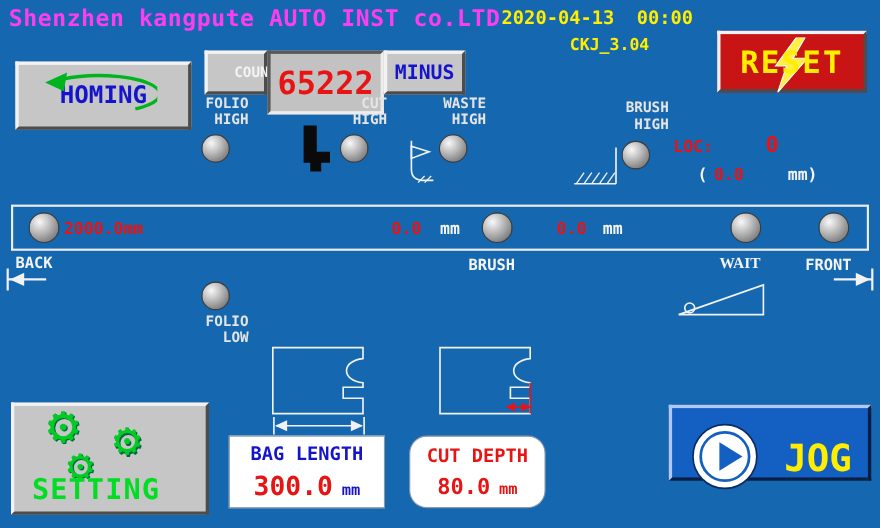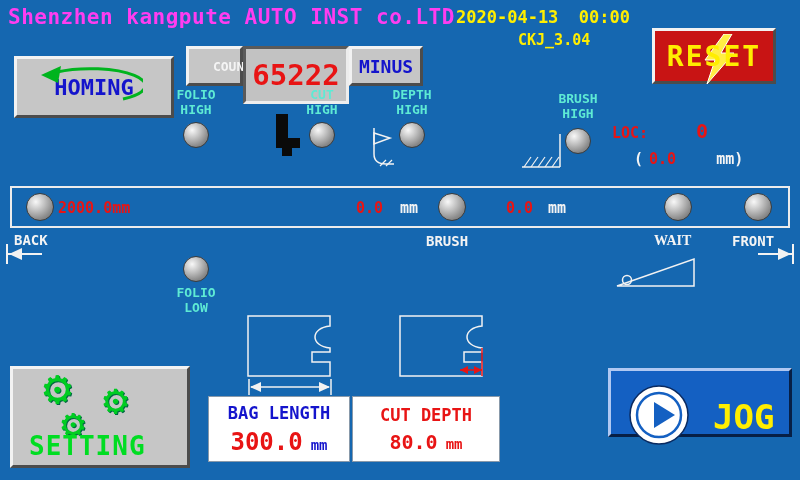--- a/index.html
+++ b/index.html
@@ -25,28 +25,28 @@
     background:#c6c6c6; cursor:pointer;
     border-top:3px solid #f2f2f2; border-left:3px solid #f2f2f2;
     border-right:3px solid #4c4c4c; border-bottom:3px solid #4c4c4c;
   }
   .sunken {
     position:absolute; display:flex; align-items:center; justify-content:center;
     background:#c2c2c2;
     border-top:3px solid #5a5a5a; border-left:3px solid #5a5a5a;
     border-right:3px solid #ededed; border-bottom:3px solid #ededed;
   }
-  .lbl { position:absolute; color:#5eead4; font-size:13px; text-align:center; line-height:1.15; }
+  .lbl { position:absolute; color:#e5e5e5; font-size:13px; text-align:right; line-height:1.15; }
   .posbar { position:absolute; left:10px; top:186px; width:780px; height:42px; border:2px solid #ececec; }
   .panel {
     position:absolute; background:#fff; border:1px solid #8899aa;
     display:flex; flex-direction:column; align-items:center; justify-content:center; gap:5px;
   }
   .title { position:absolute; left:8px; top:5px; font-size:21px; color:#ff3df0; letter-spacing:0.5px; }
-  .reset-btn { left:652px; top:28px; width:124px; height:56px; background:#c81414; }
+  .reset-btn { left:652px; top:28px; width:136px; height:56px; background:#c81414; }
   .reset-label { position:relative; font-size:28px; letter-spacing:2px; color:#ffee00; }
   .homing-btn { left:14px; top:56px; width:160px; height:62px; }
   .homing-label { position:relative; font-size:22px; color:#1414cc; }
   .jog-btn {
     left:608px; top:368px; width:184px; height:69px; background:#1460c2; position:absolute; cursor:pointer;
     border-top:3px solid #b0c8f2; border-left:3px solid #b0c8f2;
     border-right:3px solid #071f45; border-bottom:3px solid #071f45;
   }
   .setting-btn { left:10px; top:366px; width:180px; height:102px; position:absolute; background:#c6c6c6; cursor:pointer;
     border-top:3px solid #f2f2f2; border-left:3px solid #f2f2f2;
@@ -103,21 +103,21 @@
   </div>
   <div class="lamp" style="left:309px; top:122px;"></div>
 
   <svg class="abs" style="left:366px; top:126px;" width="30" height="42" viewBox="0 0 30 42">
     <path d="M8,2 v26 q0,10 12,10 h8" stroke="#f2f2f2" stroke-width="1.5" fill="none"></path>
     <path d="M8,7 l16,5 -16,6 z" stroke="#f2f2f2" stroke-width="1.5" fill="none"></path>
     <line x1="14" y1="40" x2="20" y2="34" stroke="#f2f2f2" stroke-width="1.2"></line>
     <line x1="20" y1="40" x2="26" y2="34" stroke="#f2f2f2" stroke-width="1.2"></line>
   </svg>
   <div class="lbl" style="left:382px; top:88px; width:60px;">
-    <div>DEPTH</div>
+    <div>WASTE</div>
     <div>HIGH</div>
   </div>
   <div class="lamp" style="left:399px; top:122px;"></div>
 
   <svg class="abs" style="left:520px; top:132px;" width="44" height="38" viewBox="0 0 44 38">
     <line x1="40" y1="2" x2="40" y2="35" stroke="#f2f2f2" stroke-width="1.5"></line>
     <line x1="2" y1="35" x2="40" y2="35" stroke="#f2f2f2" stroke-width="1.5"></line>
     <line x1="4" y1="35" x2="11" y2="25" stroke="#f2f2f2" stroke-width="1.2"></line>
     <line x1="11" y1="35" x2="18" y2="25" stroke="#f2f2f2" stroke-width="1.2"></line>
     <line x1="18" y1="35" x2="25" y2="25" stroke="#f2f2f2" stroke-width="1.2"></line>
@@ -197,21 +197,21 @@
     <polygon points="84,9 73,4 73,14" fill="#f2f2f2"></polygon>
   </svg>
 
   <div class="panel" style="left:208px; top:396px; width:142px; height:66px;">
     <div class="blue" style="font-size:17px;">BAG LENGTH</div>
     <div style="display:flex; align-items:baseline;">
       <span class="red" style="font-size:24px;">300.0</span>
       <span class="blue" style="font-size:14px; margin-left:8px;">mm</span>
     </div>
   </div>
-  <div class="panel" style="left:352px; top:396px; width:148px; height:66px;">
+  <div class="panel" style="left:372px; top:396px; width:124px; height:66px;border-radius:16px;">
     <div class="red" style="font-size:17px;">CUT DEPTH</div>
     <div style="display:flex; align-items:baseline;">
       <span class="red" style="font-size:20px;">80.0</span>
       <span class="red" style="font-size:14px; margin-left:8px;">mm</span>
     </div>
   </div>
 
   <div class="setting-btn">
     <span class="gear" style="left:30px; top:-6px; font-size:48px;">⚙</span>
     <span class="gear" style="left:90px; top:10px; font-size:42px;">⚙</span>

